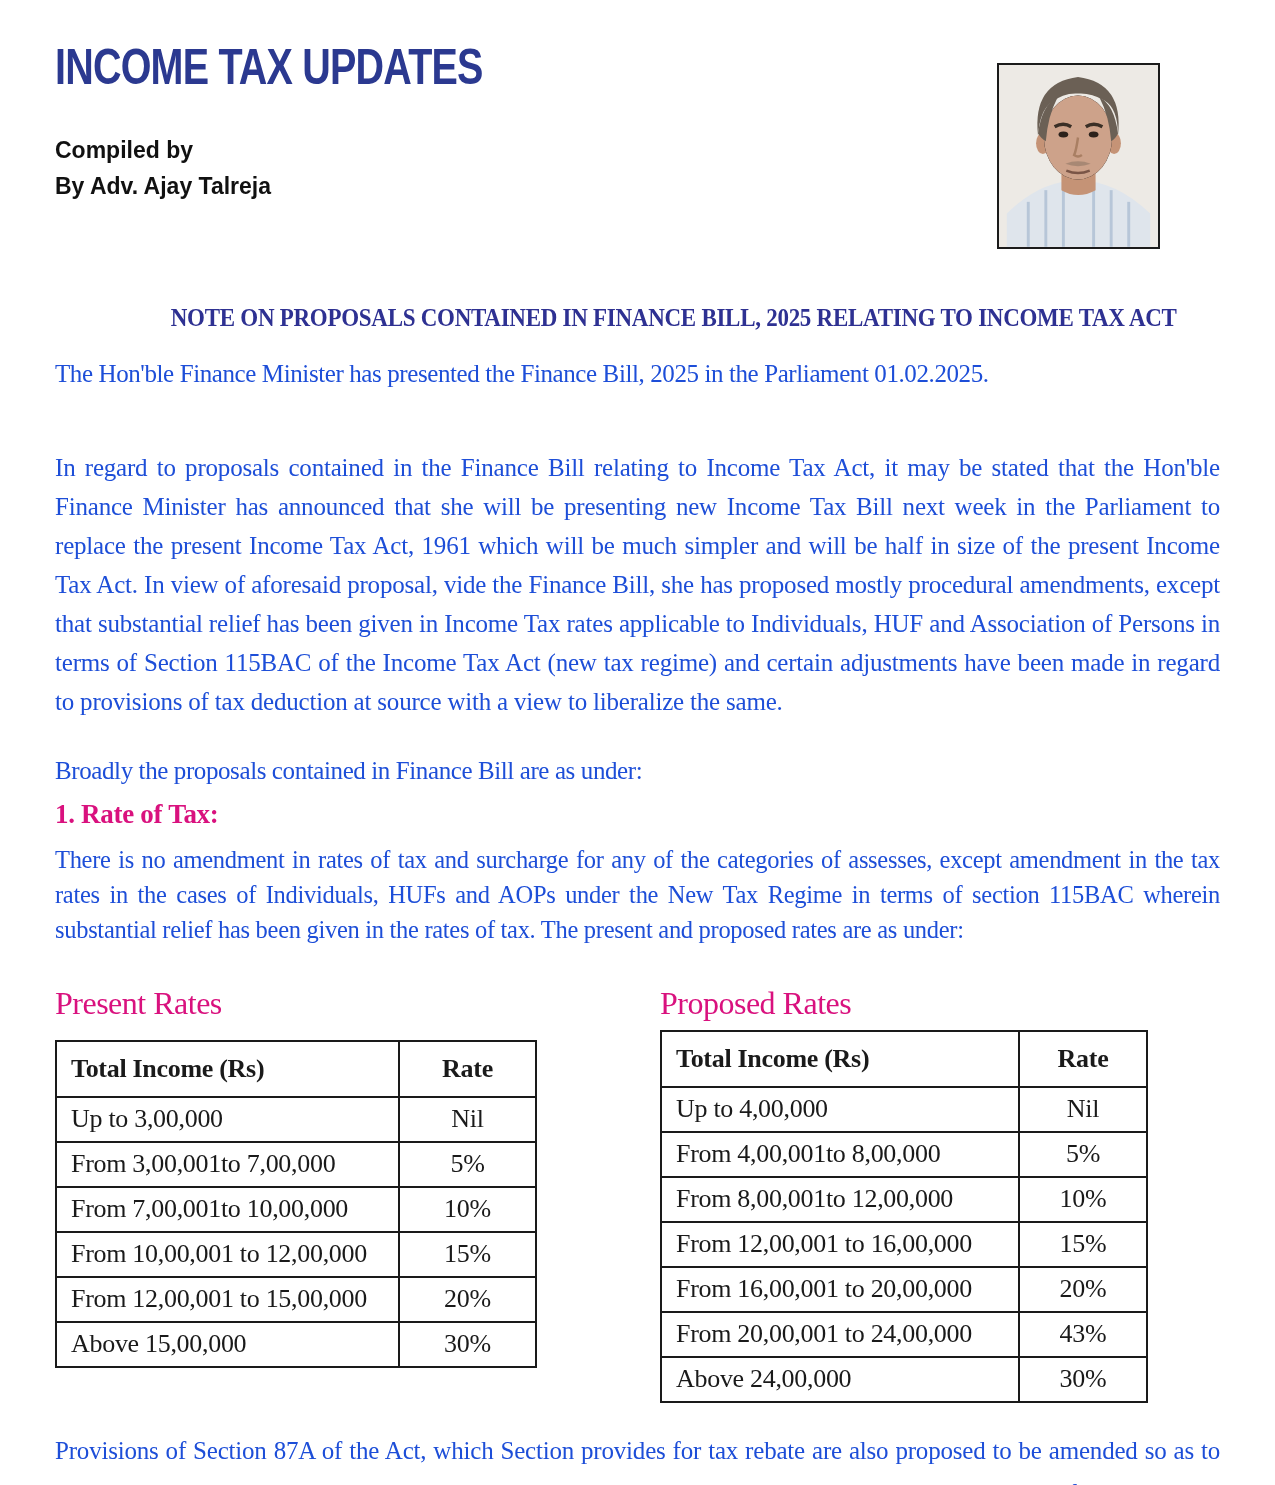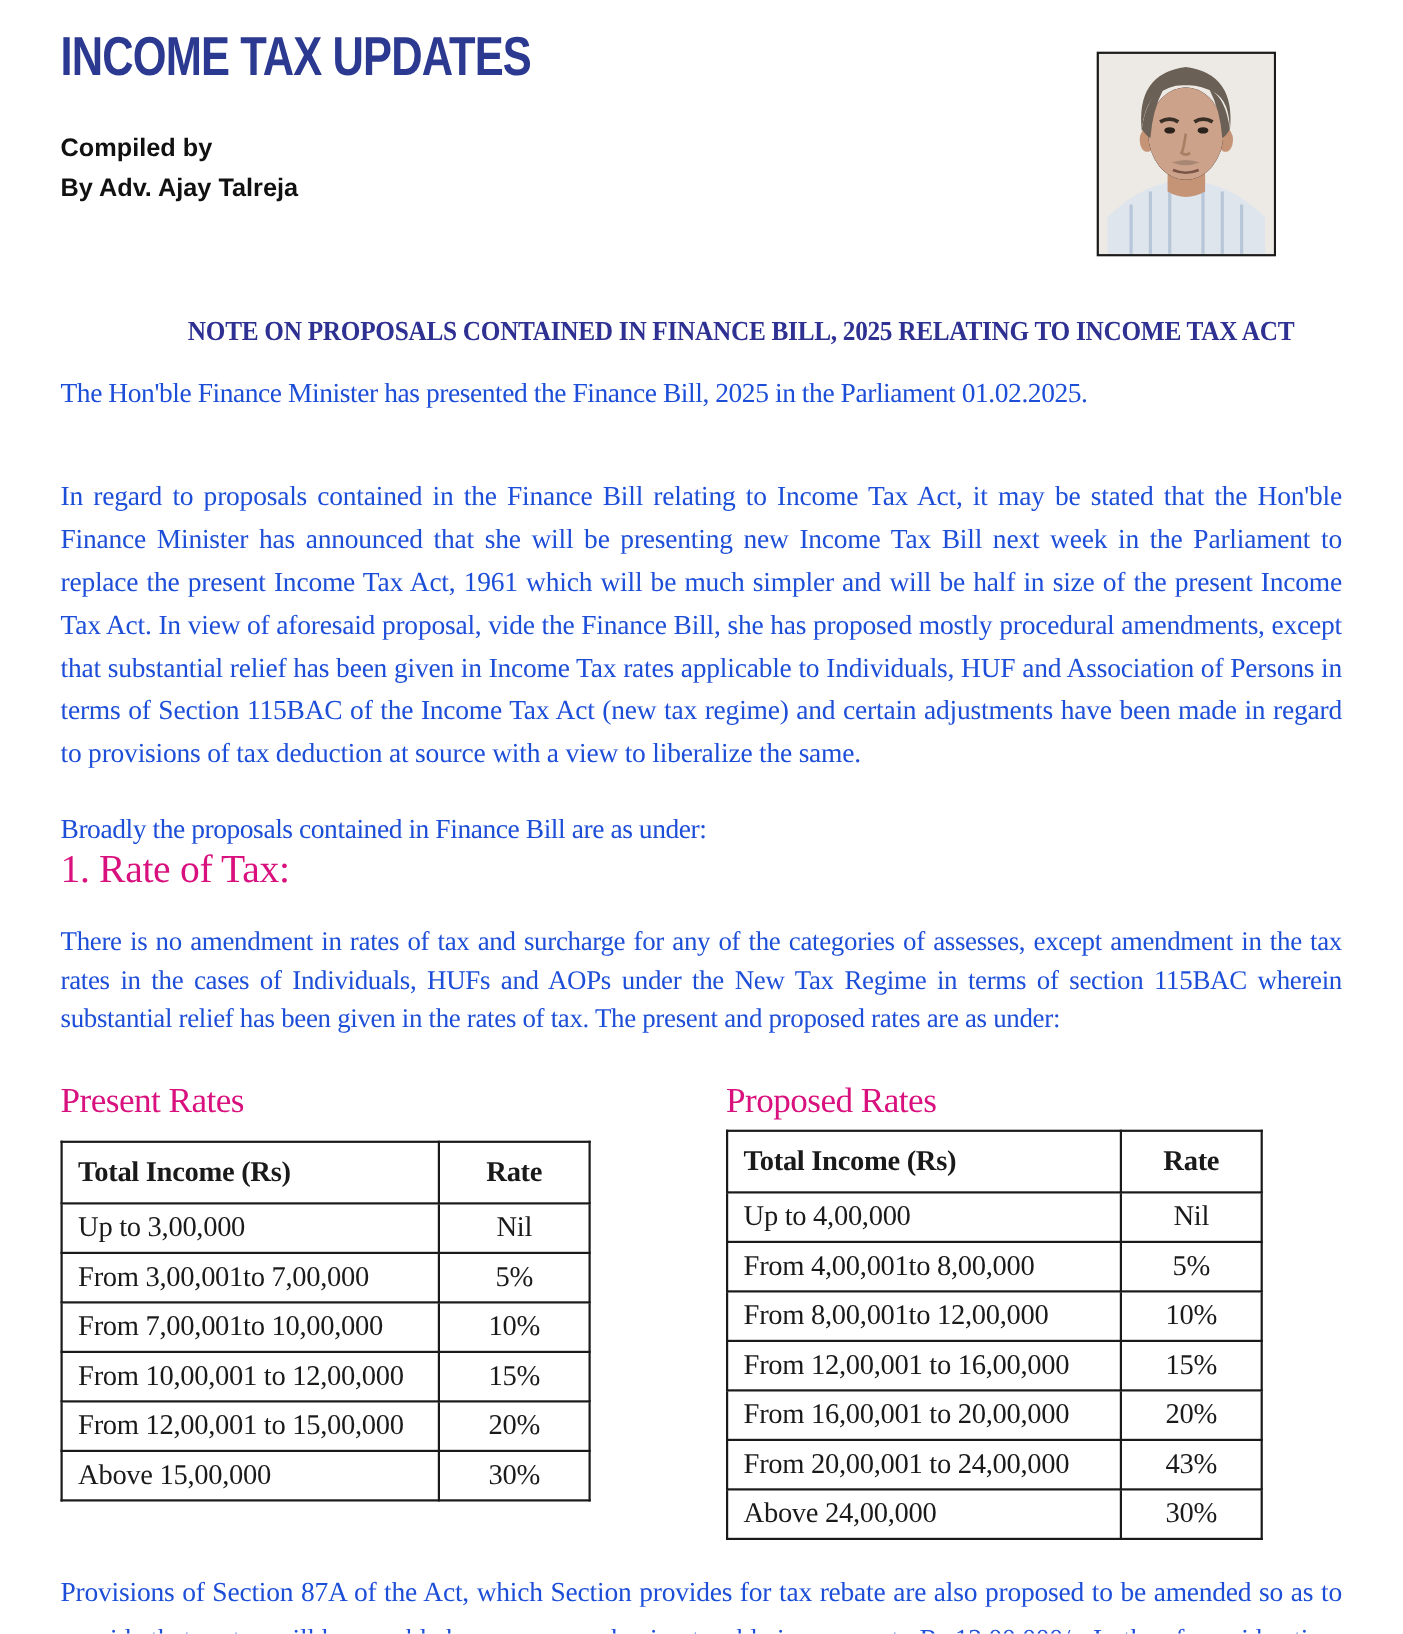--- a/index.html
+++ b/index.html
@@ -12,21 +12,21 @@
   *{margin:0;padding:0;box-sizing:border-box;}
   html,body{width:1275px;height:1485px;overflow:hidden;}
   body{
     background:#ffffff;
     font-family:"Liberation Serif", serif;
     color:var(--text-color);
   }
   .page{
     position:relative;
     width:1275px;height:1485px;
-    padding:0 55px;
+    padding:16px 55px;
   }
   
   .header{position:relative;height:258px;}
   .doc-title{
     display:inline-block;
     margin-top:22px;
     font-family:"Liberation Sans", sans-serif;
     font-weight:bold;
     font-size:50px;
     letter-spacing:-1px;
@@ -71,27 +71,28 @@
   .para{font-size:25px;color:#1d4ed8;}
   .p-intro{margin-top:28px;letter-spacing:-0.4px;}
   .p-main{
     margin-top:60px;
     text-align:justify;
     line-height:39px;
     letter-spacing:-0.2px;
   }
   .p-broadly{margin-top:36px;letter-spacing:-0.4px;}
   .section-heading{
-    font-size:36px;
-    font-weight:normal;
+    margin-top:14px;
+    font-size:27px;
+    font-weight:bold;
     color:var(--accent-pink);
     letter-spacing:-0.3px;
   }
   .p-rates{
-    margin-top:28px;
+    margin-top:12px;
     text-align:justify;
     line-height:35px;
     font-size:24.5px;
     letter-spacing:-0.3px;
   }
   
   .tables-row{
     display:flex;
     align-items:flex-start;
     margin-top:38px;

